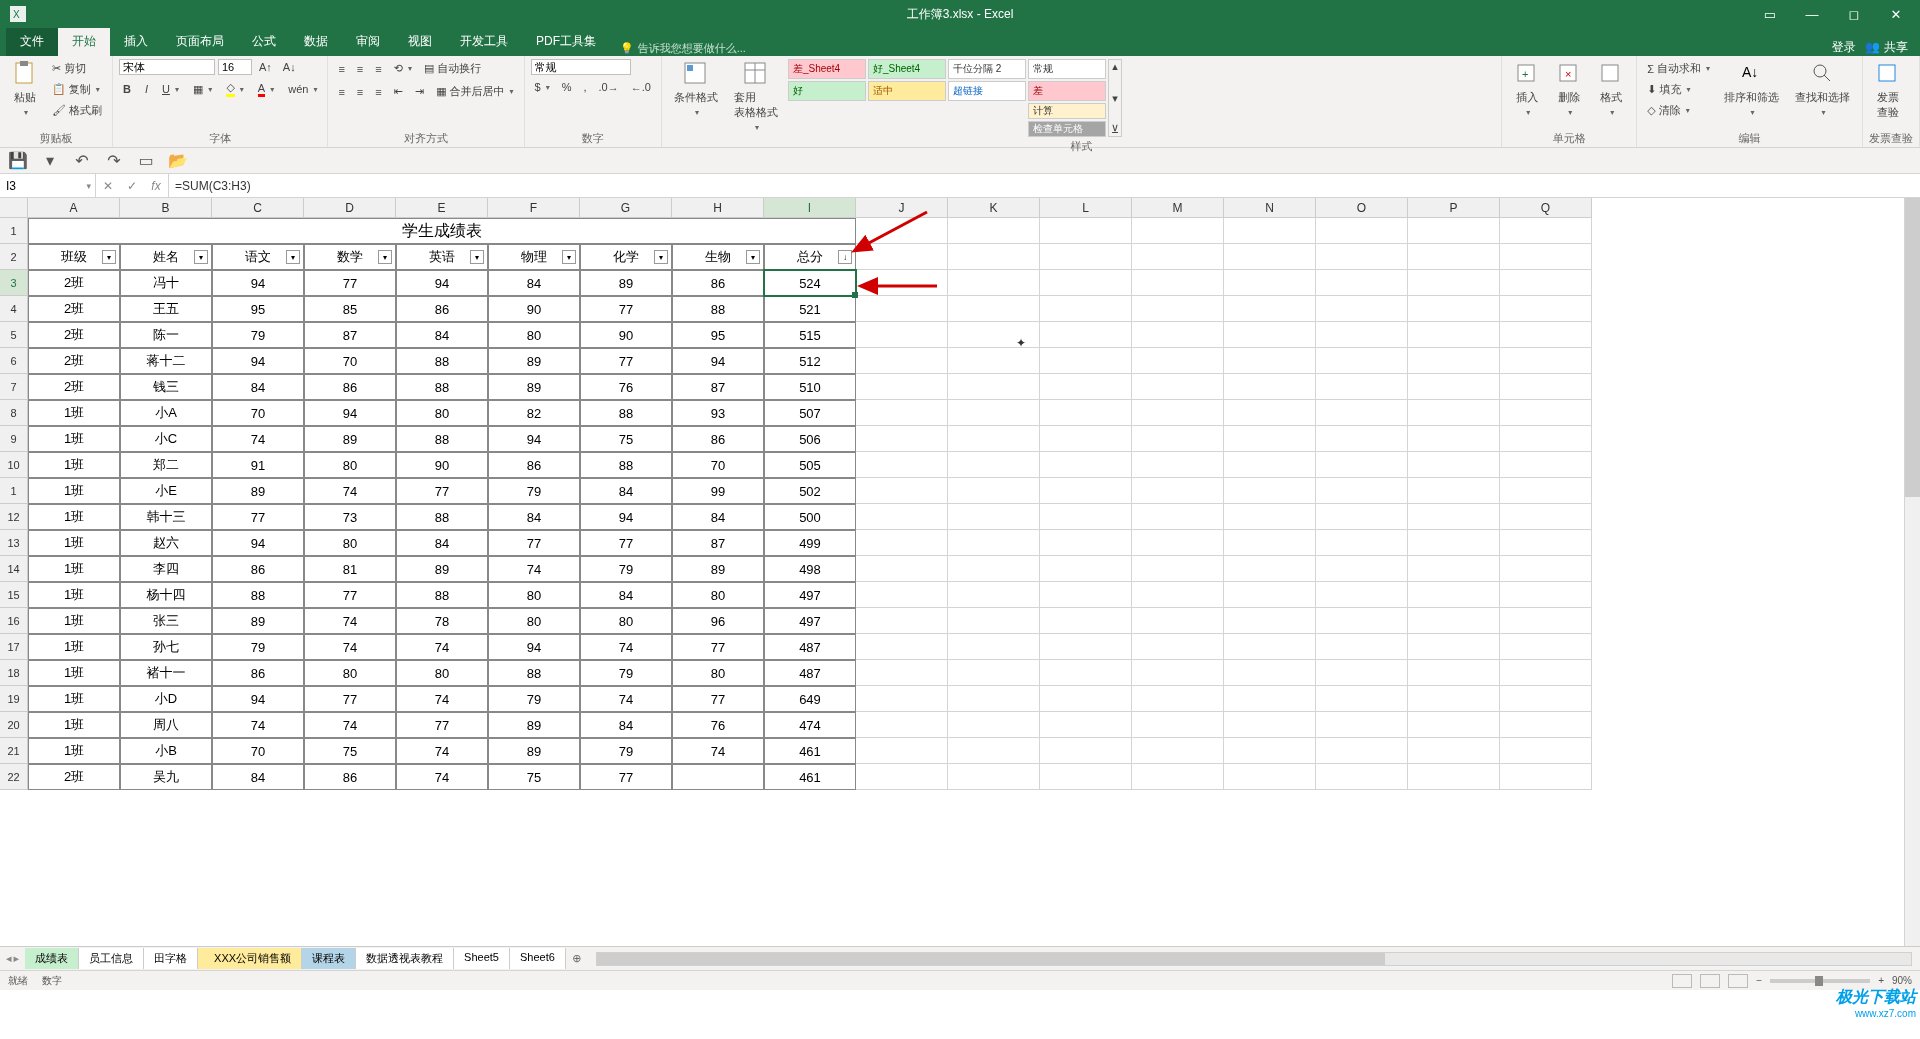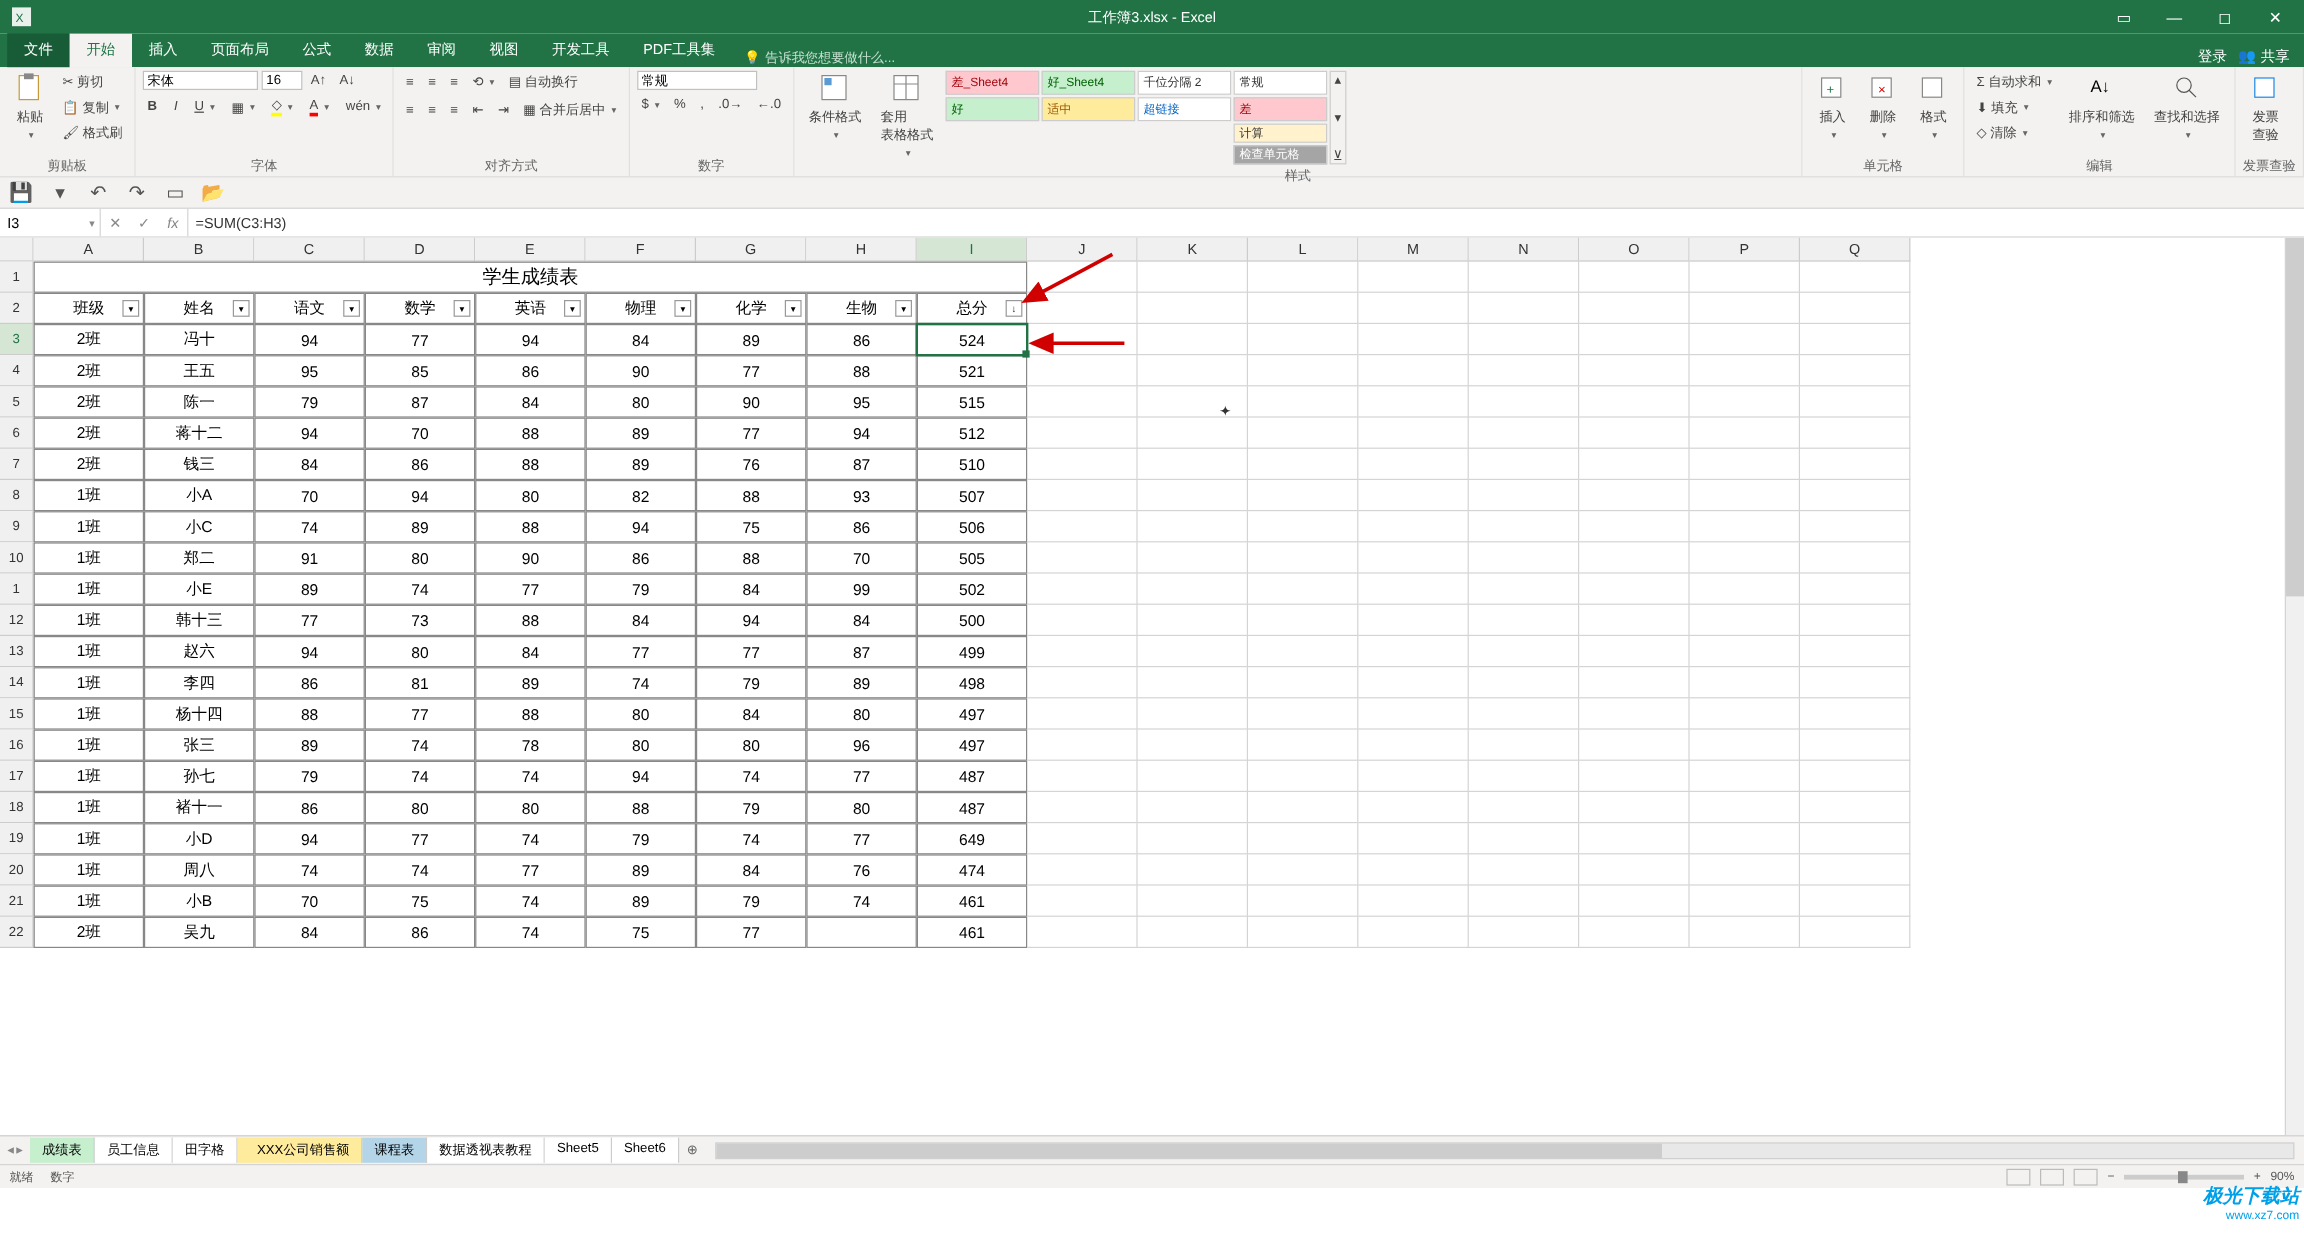--- a/index.html
+++ b/index.html
@@ -34,21 +34,21 @@
 select.fake, input.fake { border: 1px solid #c0c0c0; background: #fff; font-size: 11px; padding: 1px 3px; }
 .style-gallery { display: grid; grid-template-columns: repeat(3, 78px); grid-template-rows: repeat(2, 20px); gap: 2px; }
 .style-cell { border: 1px solid #ccc; font-size: 10px; display: flex; align-items: center; padding: 0 4px; cursor: pointer; }
 
 
 .qat2 { background: #f3f2f1; height: 26px; border-bottom: 1px solid #d4d4d4; display: flex; align-items: center; padding-left: 8px; gap: 12px; }
 .qat2 .qbtn { width: 20px; height: 20px; display:flex; align-items:center; justify-content:center; cursor:pointer; color:#555;}
 
 
 .fbar { height: 24px; border-bottom: 1px solid #d4d4d4; display: flex; align-items: stretch; font-size: 12px; }
-.namebox { width: 84px; border-right: 1px solid #d4d4d4; display: flex; align-items: center; padding: 0 6px; position: relative; }
+.namebox { width: 96px; border-right: 1px solid #d4d4d4; display: flex; align-items: center; padding: 0 6px; position: relative; }
 .namebox .dd2 { position:absolute; right:4px; font-size:9px; color:#888;}
 .fx-btns { display: flex; align-items: center; border-right: 1px solid #d4d4d4; }
 .fx-btns span { width: 24px; text-align: center; color: #888; cursor: pointer; }
 .fx-input { flex: 1; padding: 0 6px; display: flex; align-items: center; color: #333; }
 
 
 .sheet-wrap { position: relative; height: 748px; overflow: hidden; }
 .grid { display: grid; grid-template-columns: 28px 92px 92px 92px 92px 92px 92px 92px 92px 92px 92px 92px 92px 92px 92px 92px 92px 92px; font-size: 13px; }
 .corner { background: #f0f0f0; border-right: 1px solid #ccc; border-bottom: 1px solid #ccc; }
 .colhdr { background: #f0f0f0; border-right: 1px solid #ccc; border-bottom: 1px solid #ccc; text-align: center; font-size: 12px; color: #333; height: 20px; line-height: 20px; }

